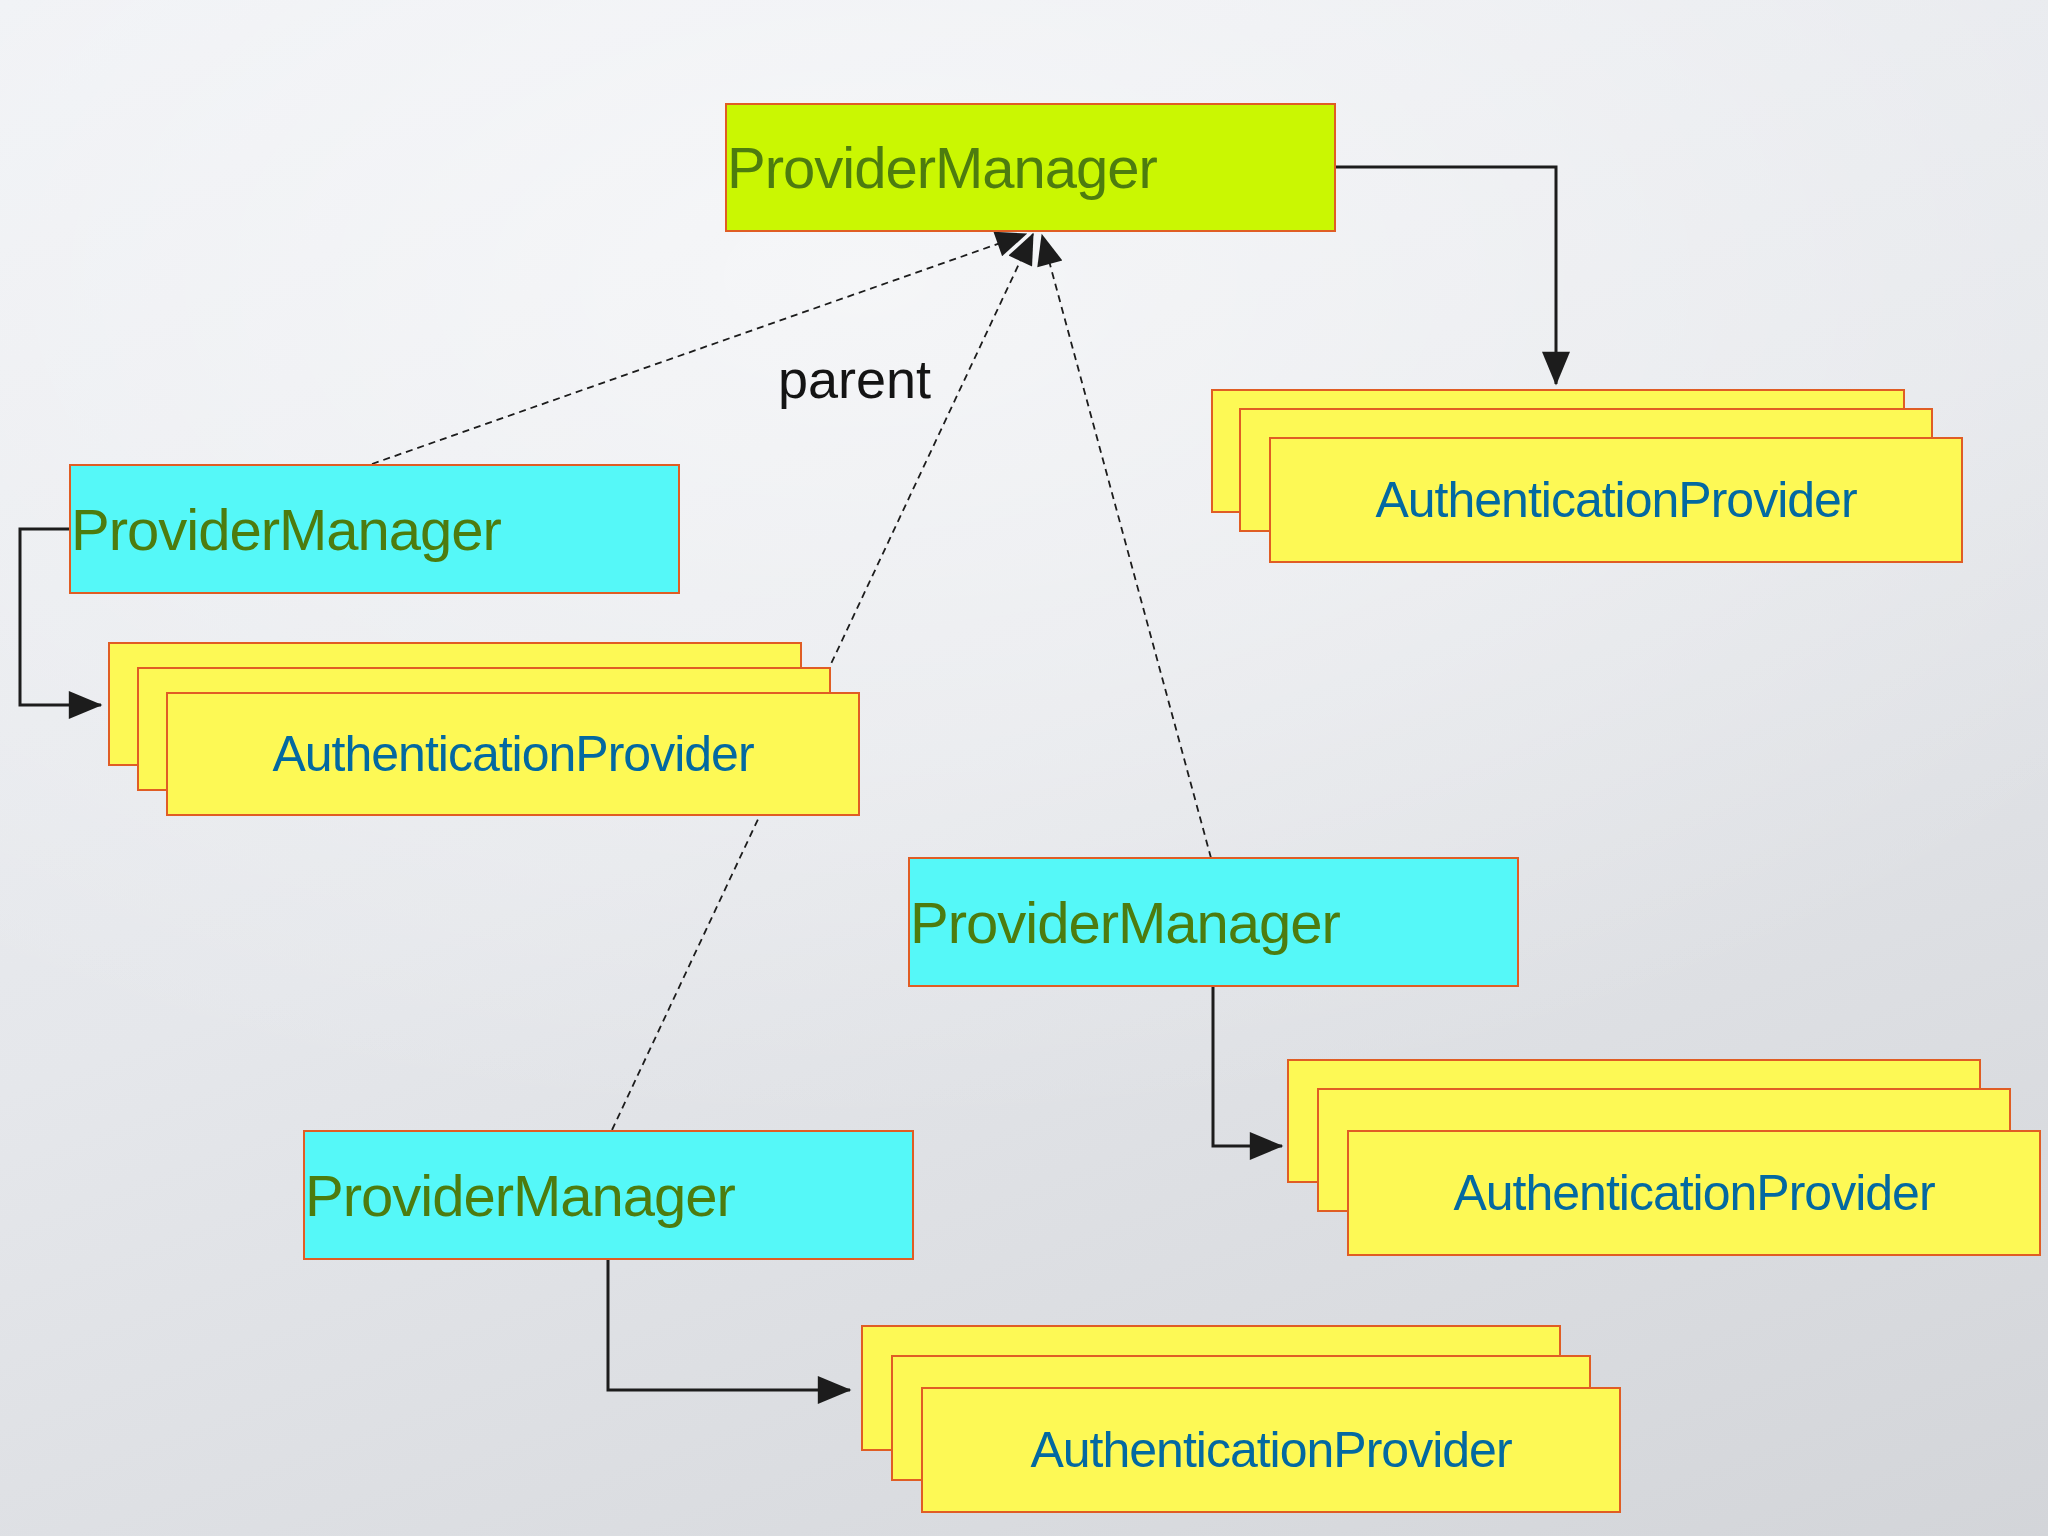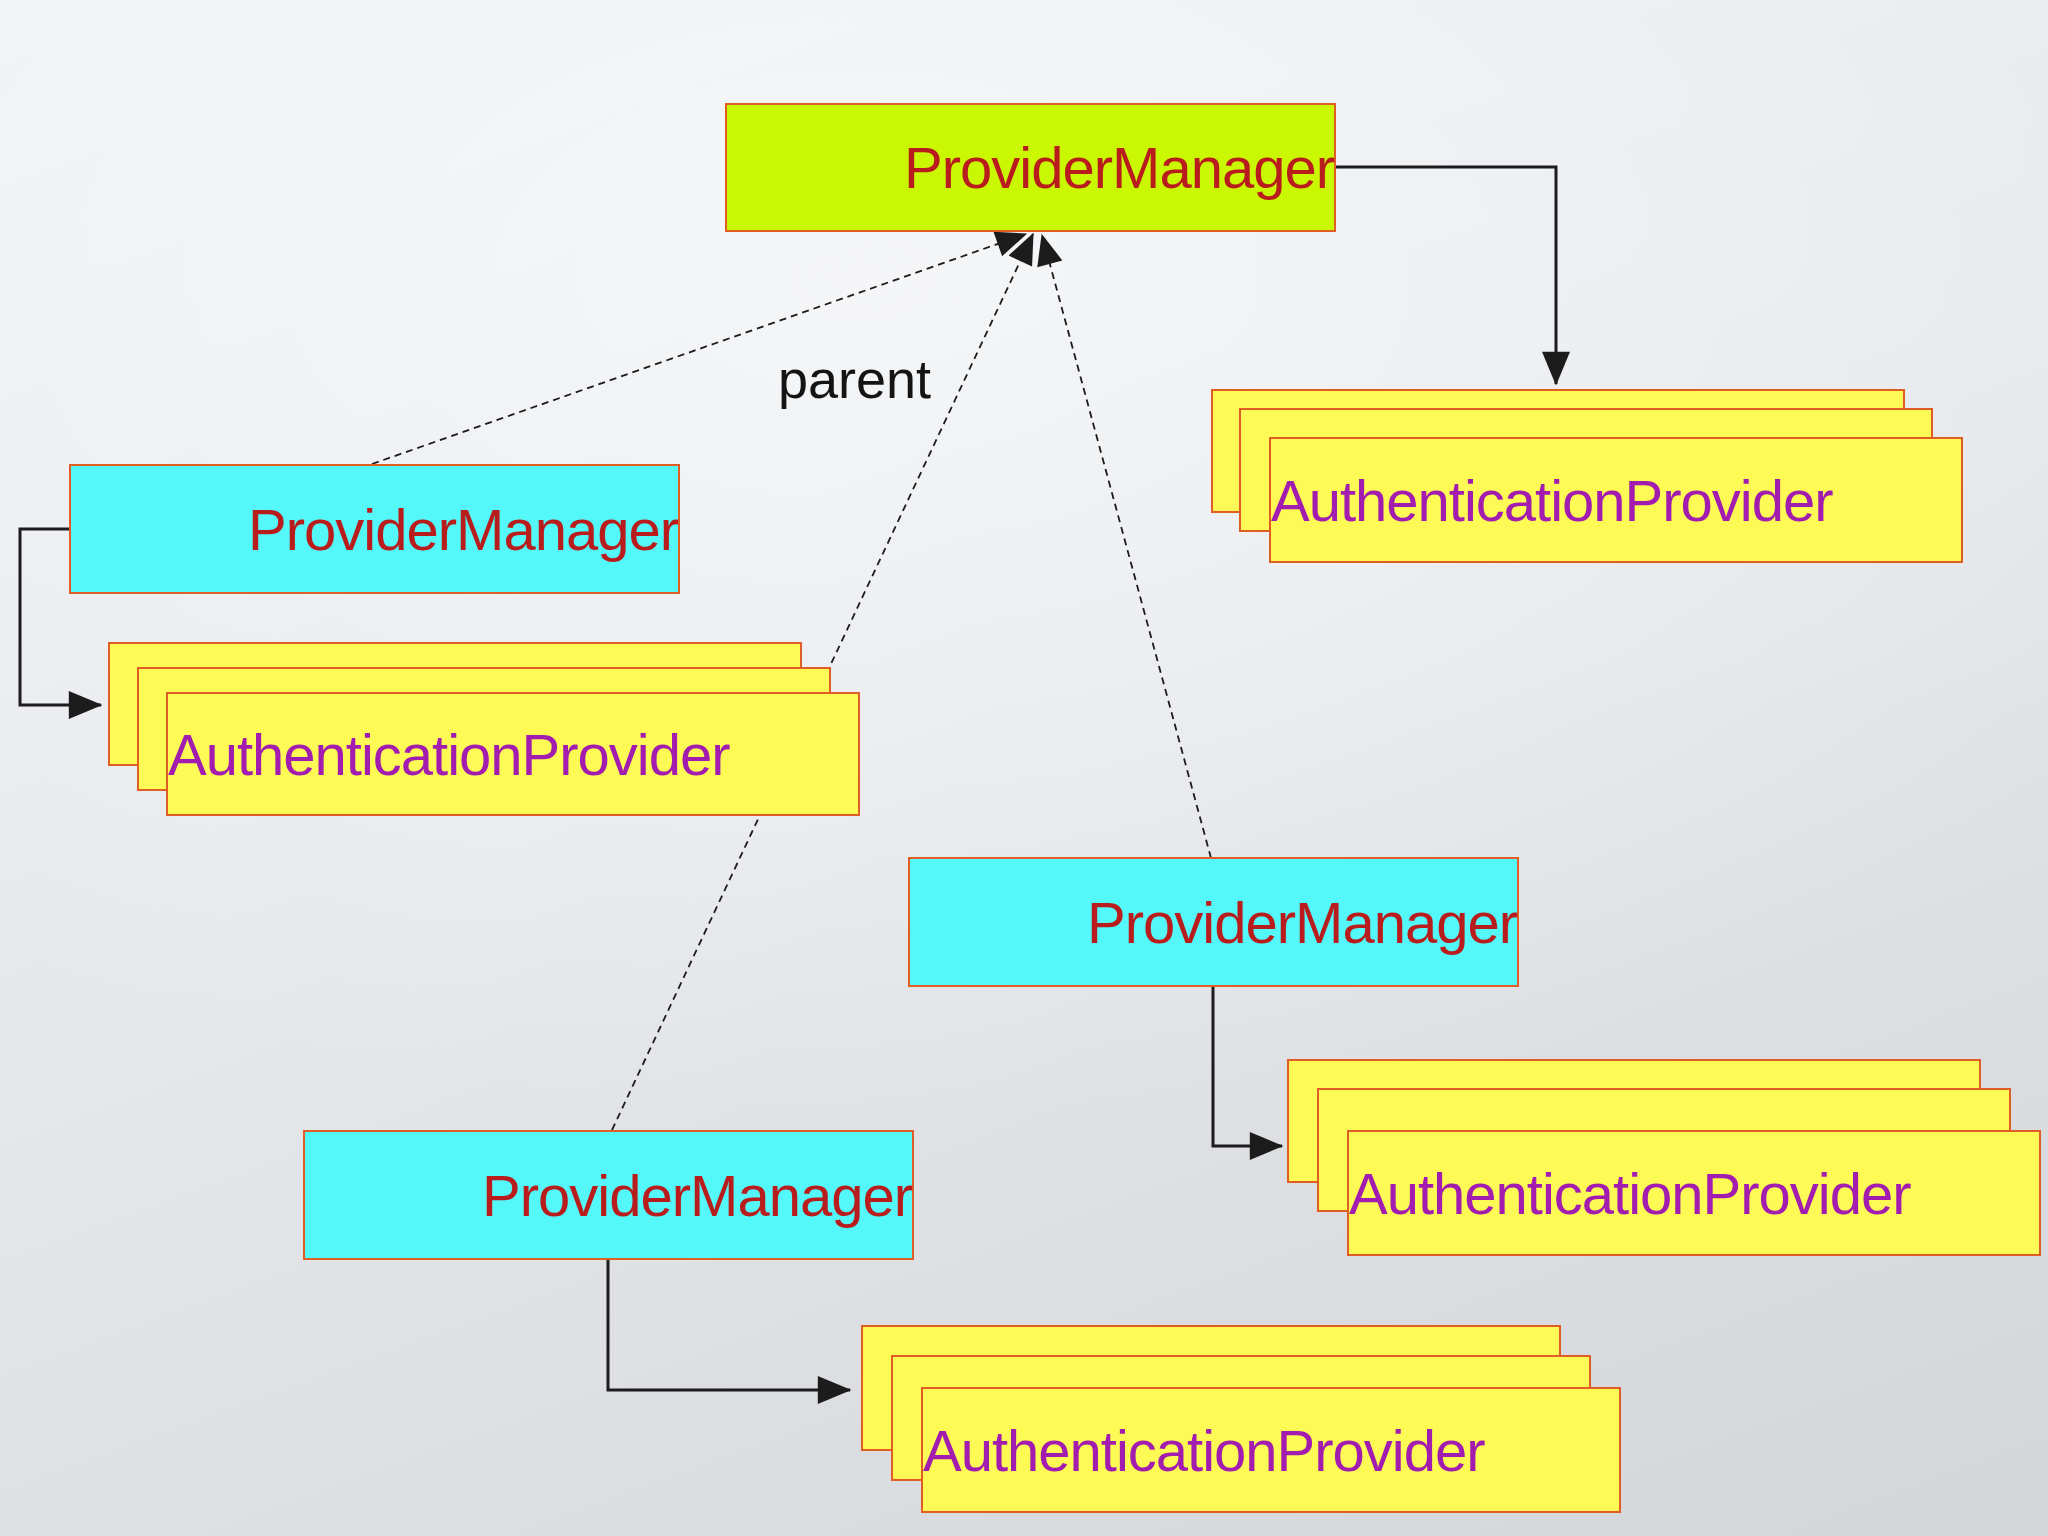--- a/index.html
+++ b/index.html
@@ -8,33 +8,33 @@
     width:2048px;height:1536px;
     overflow:hidden;
     font-family:"Liberation Sans","DejaVu Sans",sans-serif;
     background:
       radial-gradient(120% 90% at 42% 18%, rgba(255,255,255,0.55), rgba(255,255,255,0) 62%),
       linear-gradient(160deg,#eef0f4 0%,#e5e7eb 48%,#d3d5d9 100%);
   }
   .wires{position:absolute;left:0;top:0;z-index:1;}
   .node{
     position:absolute;z-index:2;
-    display:flex;align-items:center;justify-content:flex-end;
+    display:flex;align-items:center;justify-content:flex-start;
     border:2px solid #e05d24;
     box-sizing:border-box;
-    color:#b91c1c;font-size:58px;letter-spacing:-1px;white-space:nowrap;
+    color:#4d7c0f;font-size:58px;letter-spacing:-1px;white-space:nowrap;
   }
   .node.green{background:#caf702;}
   .node.cyan{background:#55f8f8;}
   .stack{position:absolute;z-index:2;}
   .card{
     position:absolute;box-sizing:border-box;
     background:#fdf955;border:2px solid #e05d24;
-    display:flex;align-items:center;justify-content:flex-start;
-    color:#a21caf;font-size:58px;letter-spacing:-1px;white-space:nowrap;
+    display:flex;align-items:center;justify-content:center;
+    color:#0369a1;font-size:50px;letter-spacing:-1px;white-space:nowrap;
   }
   .edge-label{
     position:absolute;z-index:3;
     color:#141414;font-size:54px;letter-spacing:0;
   }
 </style>
 </head>
 <body>
 
 <div class="stage">

